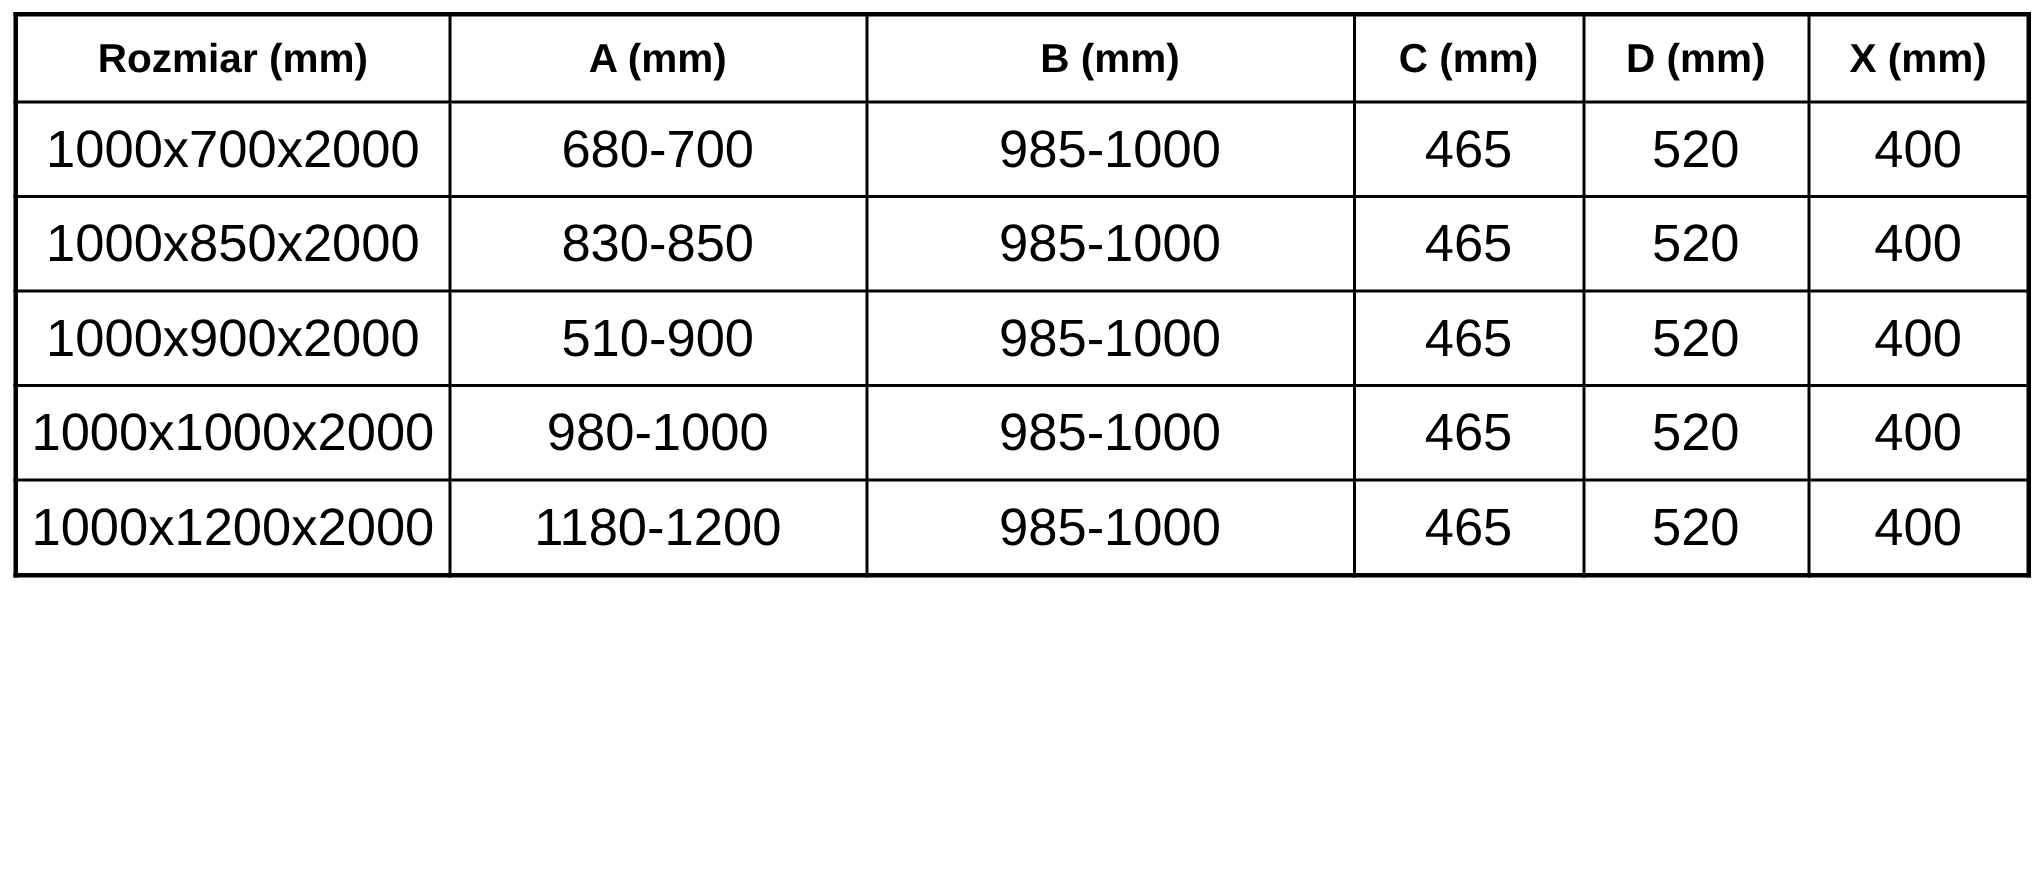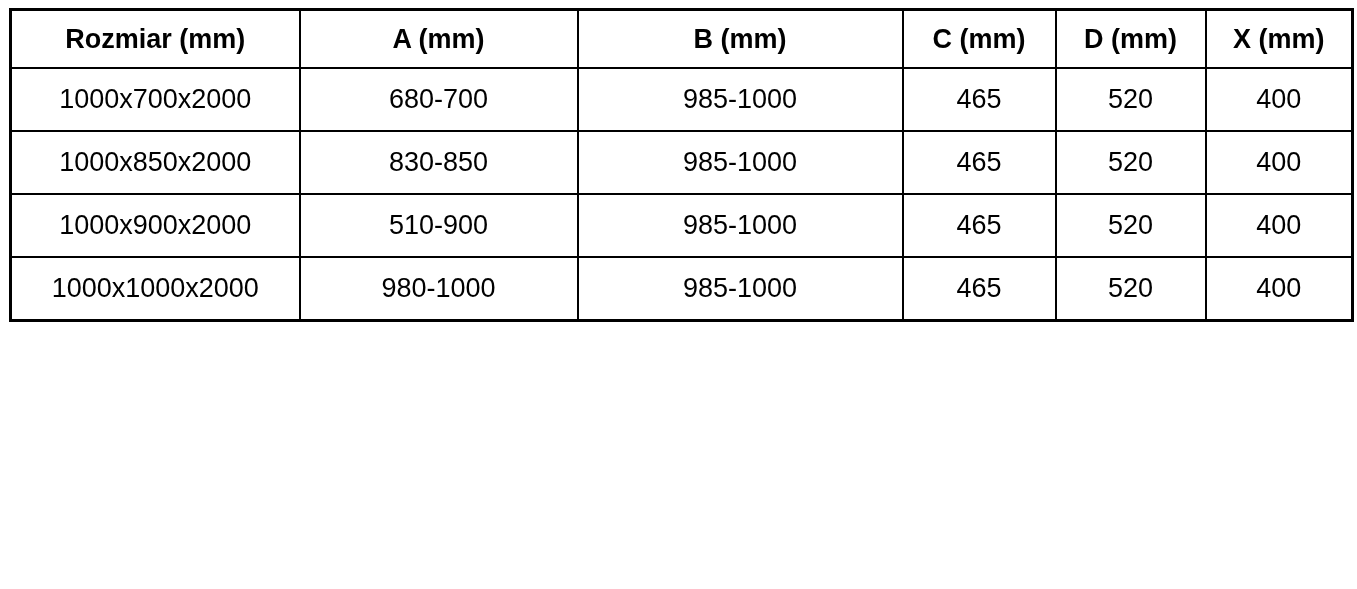--- a/index.html
+++ b/index.html
@@ -33,21 +33,21 @@
     white-space: nowrap;
   }
   .spec-table th {
     height: 56px;
     font-size: 27px;
     font-weight: bold;
     text-align: center;
   }
   .spec-table td {
     height: 61px;
-    font-size: 27px;
+    font-size: 35px;
     font-weight: normal;
   }
   col.c-rozmiar { width: 289px; }
   col.c-a       { width: 278px; }
   col.c-b       { width: 325px; }
   col.c-c       { width: 153px; }
   col.c-d       { width: 150px; }
   col.c-x       { width: 147px; }
 </style>
 </head>
@@ -98,14 +98,22 @@
         <td>400</td>
       </tr>
       <tr>
         <td>1000x1000x2000</td>
         <td>980-1000</td>
         <td>985-1000</td>
         <td>465</td>
         <td>520</td>
         <td>400</td>
       </tr>
+      <tr>
+        <td>1000x1200x2000</td>
+        <td>1180-1200</td>
+        <td>985-1000</td>
+        <td>465</td>
+        <td>520</td>
+        <td>400</td>
+      </tr>
     </tbody>
 </table>
 
 </body></html>

